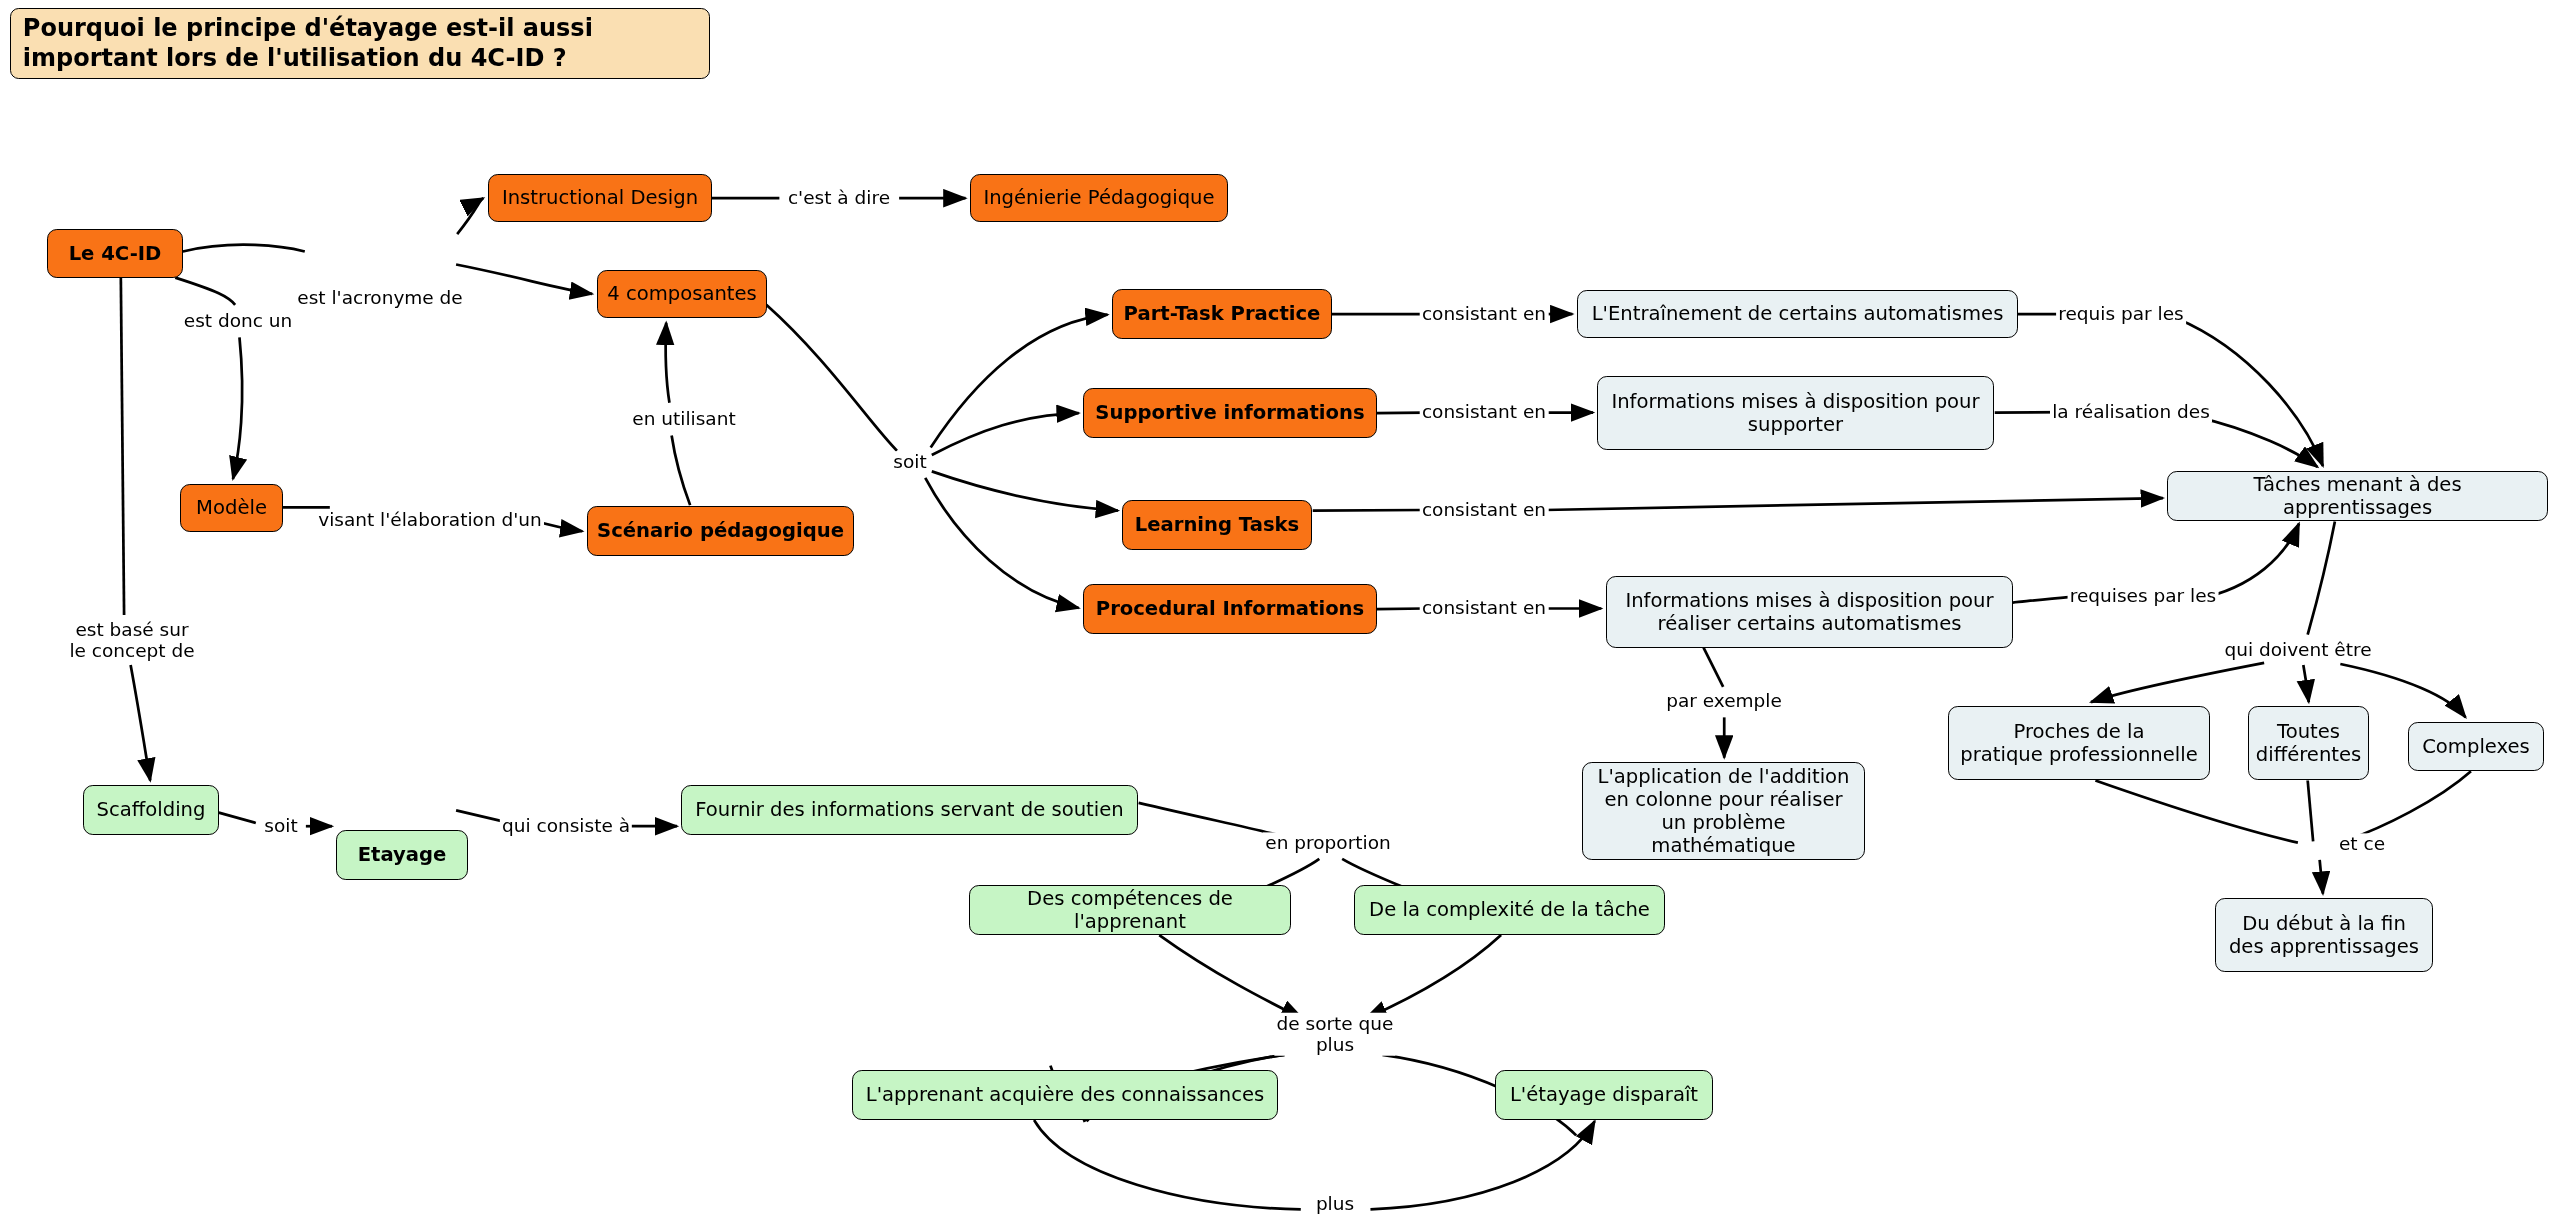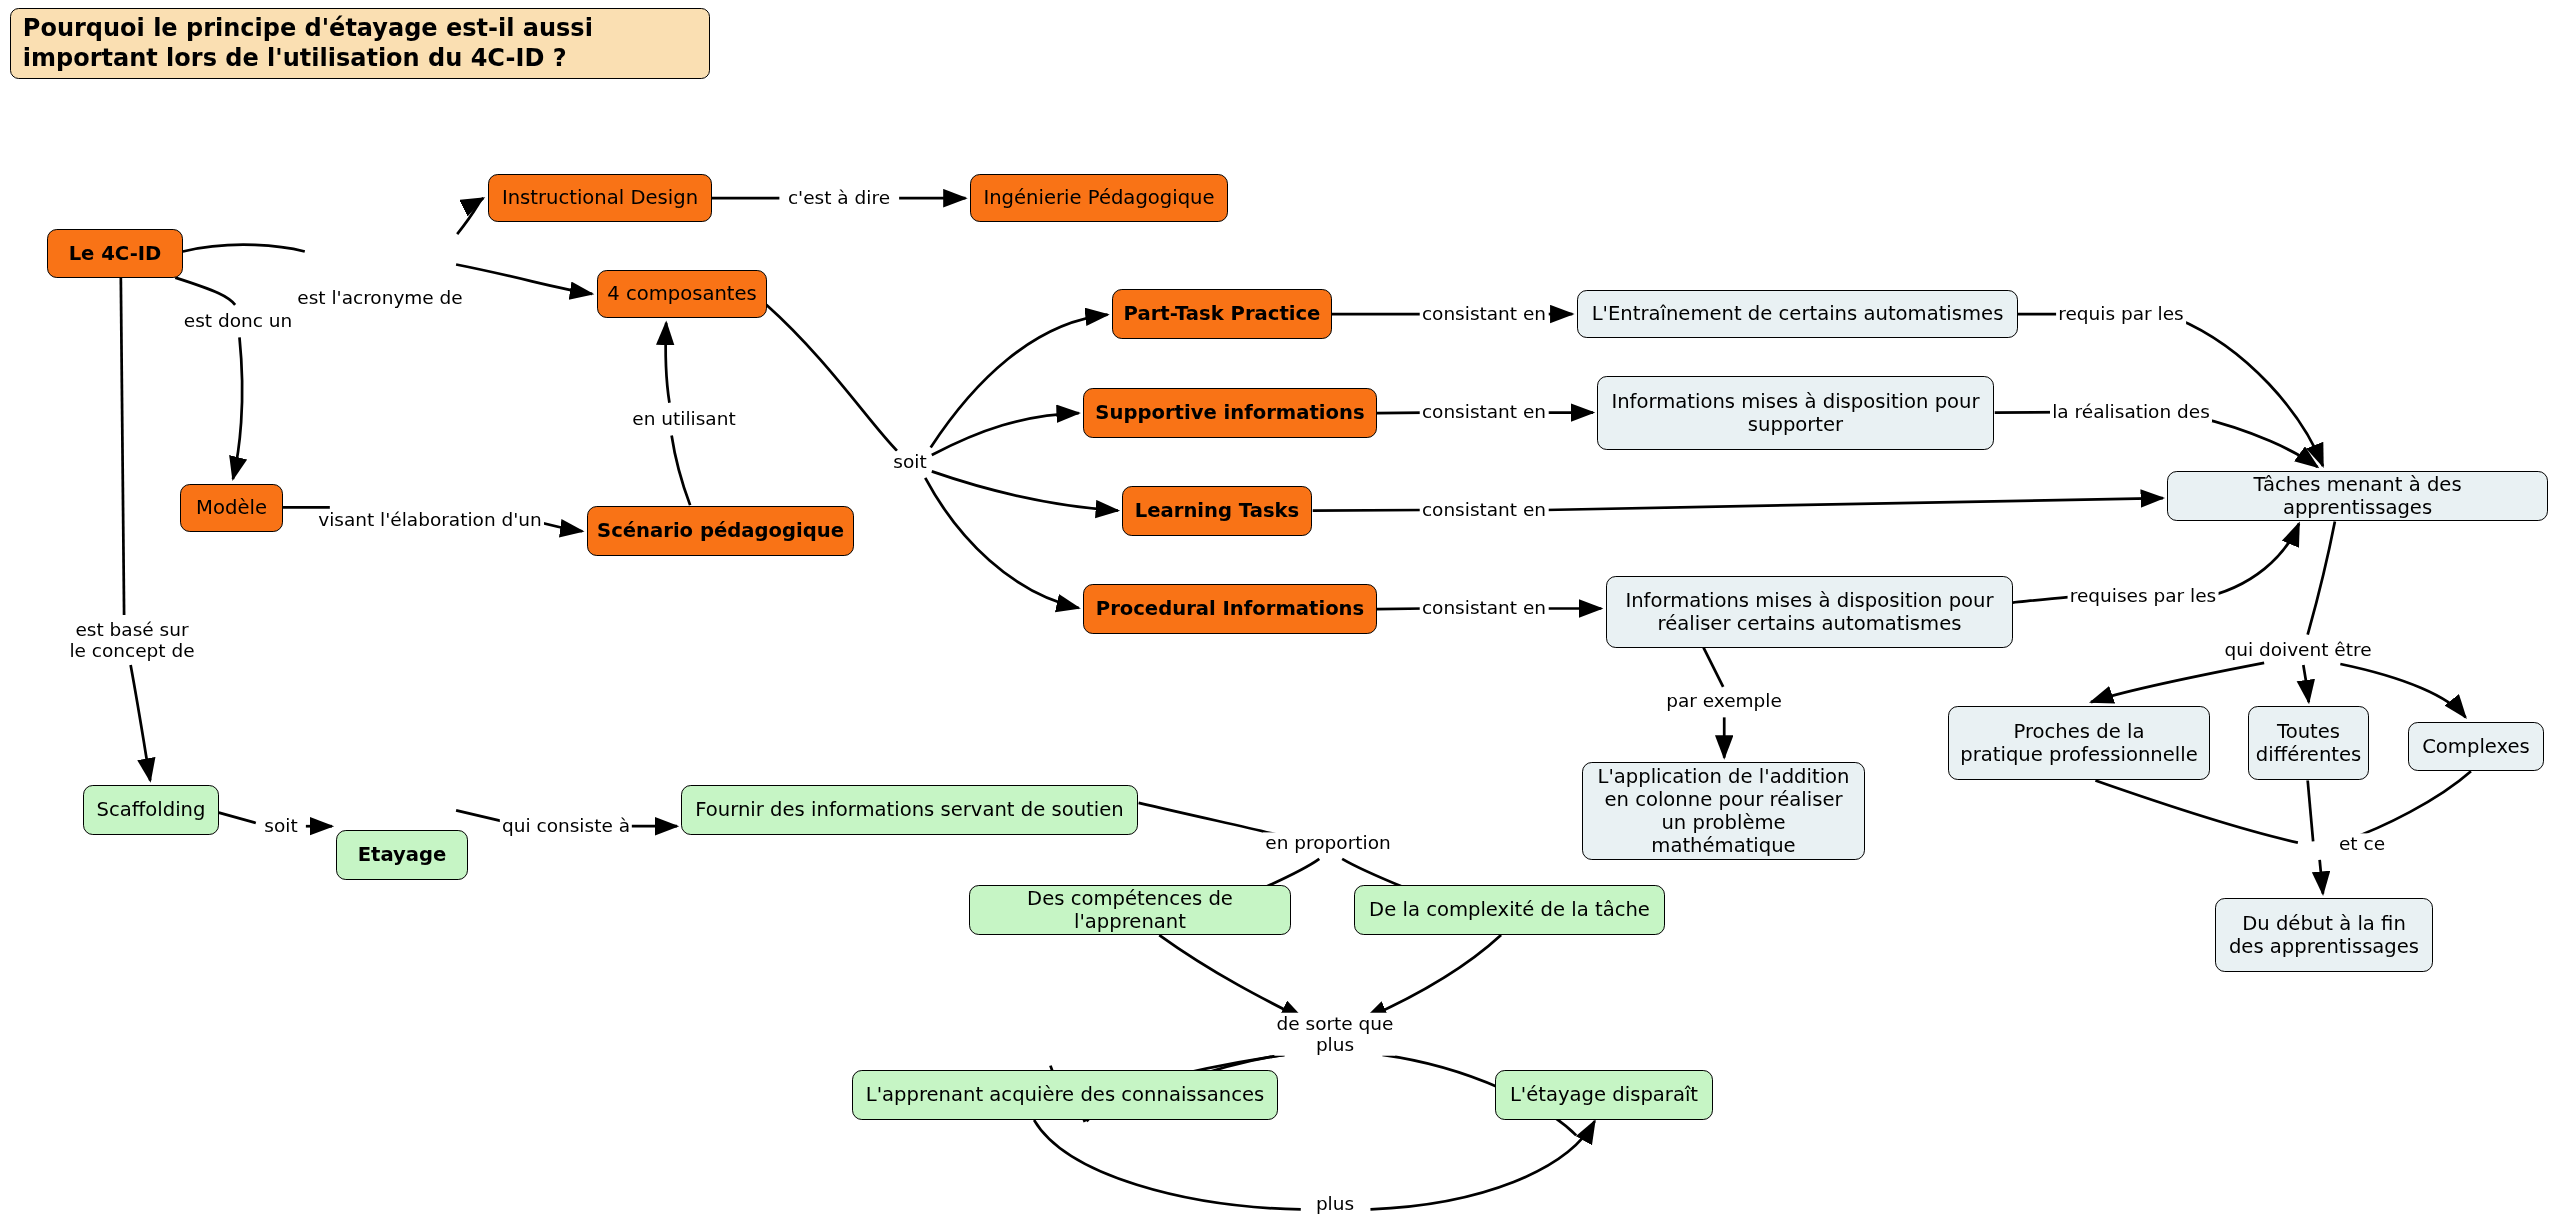--- a/index.html
+++ b/index.html
@@ -200,21 +200,21 @@
 
   <div id="nodes-layer">
       <div class="node yellow bold" style="left: 47px; top: 229px; width: 136px; height: 49px;">Le 4C-ID</div>
       <div class="node yellow" style="left: 488px; top: 174px; width: 224px; height: 48px;">Instructional Design</div>
       <div class="node yellow" style="left: 970px; top: 174px; width: 258px; height: 48px;">Ingénierie Pédagogique</div>
       <div class="node yellow" style="left: 597px; top: 270px; width: 170px; height: 48px;">4 composantes</div>
       <div class="node yellow" style="left: 180px; top: 484px; width: 103px; height: 48px;">Modèle</div>
       <div class="node yellow bold" style="left: 587px; top: 506px; width: 267px; height: 50px;">Scénario pédagogique</div>
       <div class="node yellow bold" style="left: 1112px; top: 289px; width: 220px; height: 50px;">Part-Task Practice</div>
       <div class="node yellow bold" style="left: 1083px; top: 388px; width: 294px; height: 50px;">Supportive informations</div>
-      <div class="node yellow bold" style="left: 1122px; top: 486px; width: 190px; height: 50px;">Learning Tasks</div>
+      <div class="node yellow bold" style="left: 1122px; top: 500px; width: 190px; height: 50px;">Learning Tasks</div>
       <div class="node yellow bold" style="left: 1083px; top: 584px; width: 294px; height: 50px;">Procedural Informations</div>
       <div class="node blue" style="left: 1577px; top: 290px; width: 441px; height: 48px;">L'Entraînement de certains automatismes</div>
       <div class="node blue" style="left: 1597px; top: 376px; width: 397px; height: 74px;">Informations mises à disposition pour
 supporter</div>
       <div class="node blue" style="left: 1606px; top: 576px; width: 407px; height: 72px;">Informations mises à disposition pour
 réaliser certains automatismes</div>
       <div class="node blue" style="left: 2167px; top: 471px; width: 381px; height: 50px;">Tâches menant à des apprentissages</div>
       <div class="node blue" style="left: 1582px; top: 762px; width: 283px; height: 98px;">L'application de l'addition
 en colonne pour réaliser
 un problème mathématique</div>

